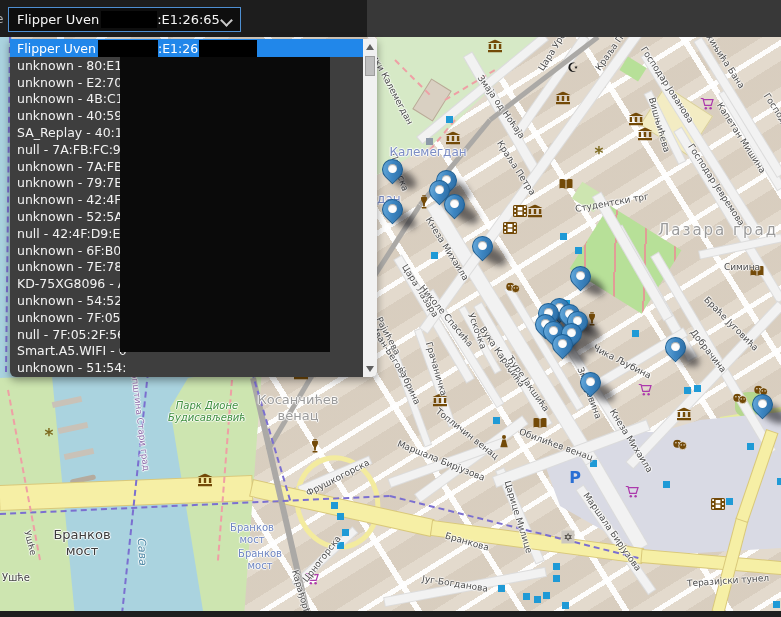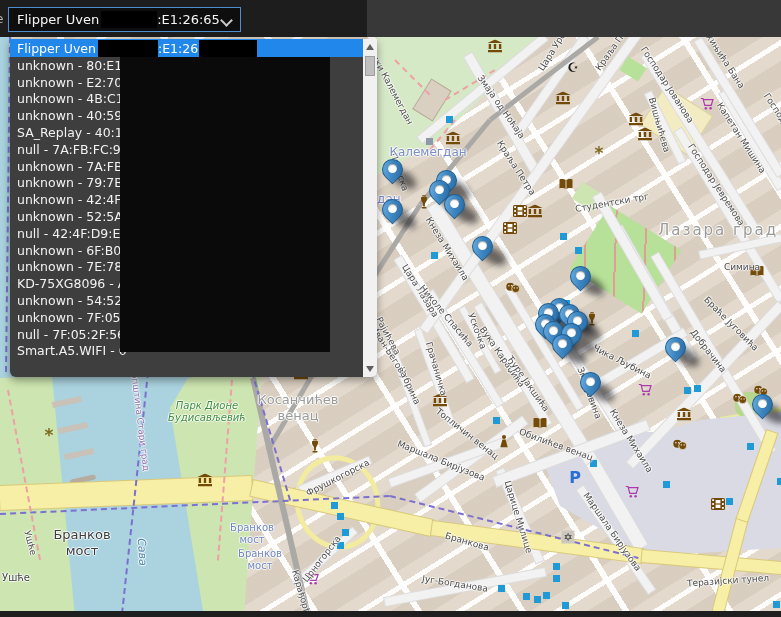--- a/index.html
+++ b/index.html
@@ -540,20 +540,21 @@
         <div class="drow">unknown - 42:4F:</div>
         <div class="drow">unknown - 52:5A:</div>
         <div class="drow">null - 42:4F:D9:E3</div>
         <div class="drow">unknown - 6F:B0:</div>
         <div class="drow">unknown - 7E:78:</div>
         <div class="drow">KD-75XG8096 - A</div>
         <div class="drow">unknown - 54:52:2</div>
         <div class="drow">unknown - 7F:05:</div>
         <div class="drow">null - 7F:05:2F:56</div>
         <div class="drow">Smart.A5.WIFI - 0</div>
+        <div class="drow">unknown - 51:54:</div>
       </div>
     <div class="dd-redact"></div>
     <div class="ddscroll">
       <div class="sb-up"></div>
       <div class="sb-thumb"></div>
       <div class="sb-dn"></div>
     </div>
   </div>
 
   <div class="bottombar"></div>

